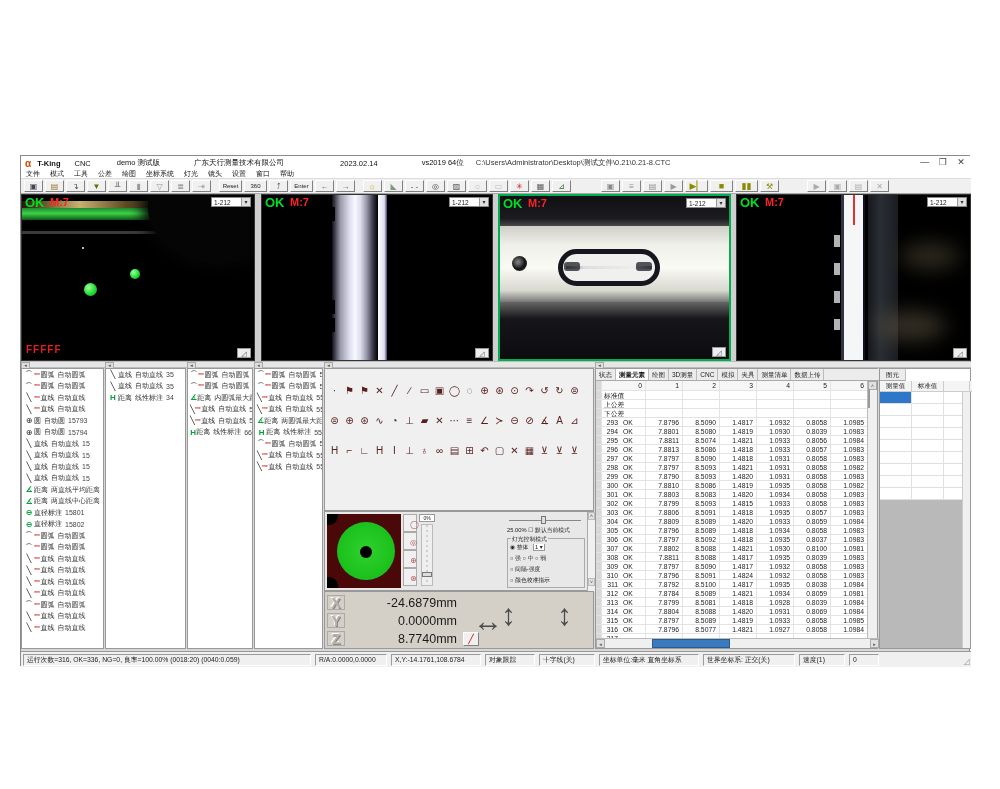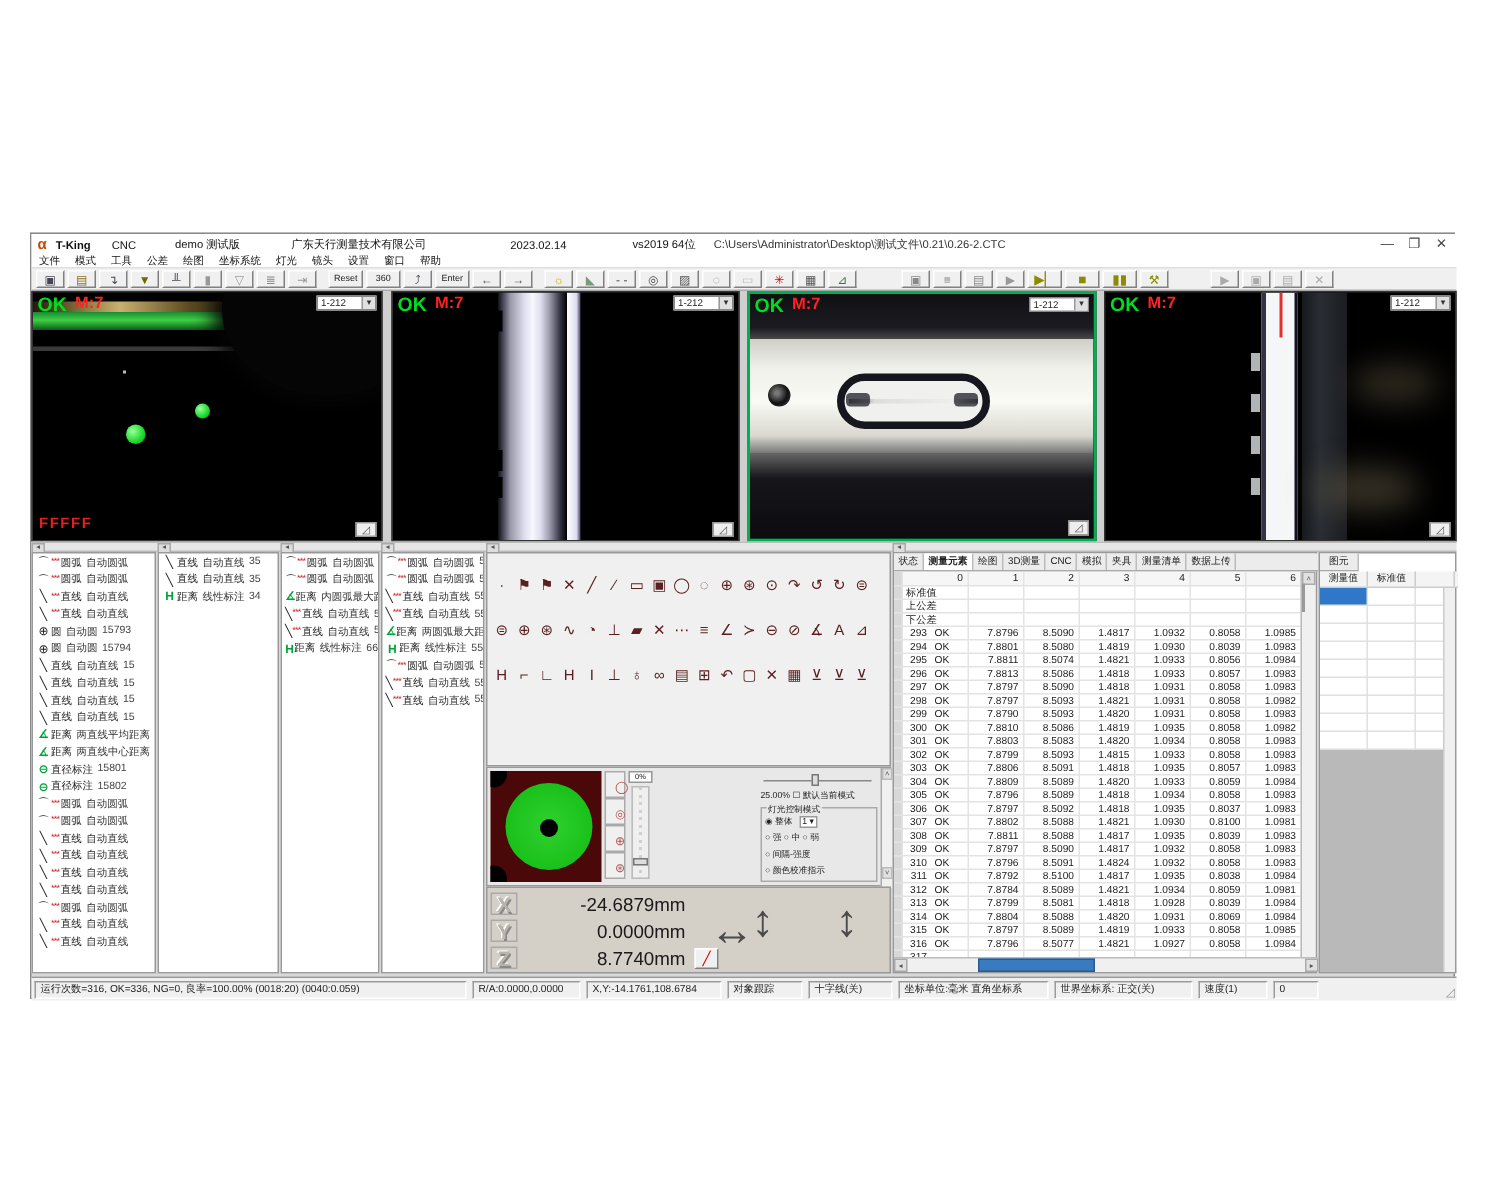--- a/index.html
+++ b/index.html
@@ -174,21 +174,21 @@
   <div class="app">
 
     <div class="titlebar">
       <span class="logo">α</span>
       <span class="tseg1">T-King</span>
       <span class="tseg2">CNC</span>
       <span class="tseg3">demo 测试版</span>
       <span class="tseg4">广东天行测量技术有限公司</span>
       <span class="tseg5">2023.02.14</span>
       <span class="tseg6">vs2019 64位</span>
-      <span class="tseg7">C:\Users\Administrator\Desktop\测试文件\0.21\0.26-2.CTC</span>
+      <span class="tseg7">C:\Users\Administrator\Desktop\测试文件\0.21\0.21-8.CTC</span>
       <span class="wctl">
         <span>—</span>
         <span>❐</span>
         <span>✕</span>
       </span>
     </div>
 
     <div class="menubar" id="menubar">
         <span class="mi">文件</span>
         <span class="mi">模式</span>

